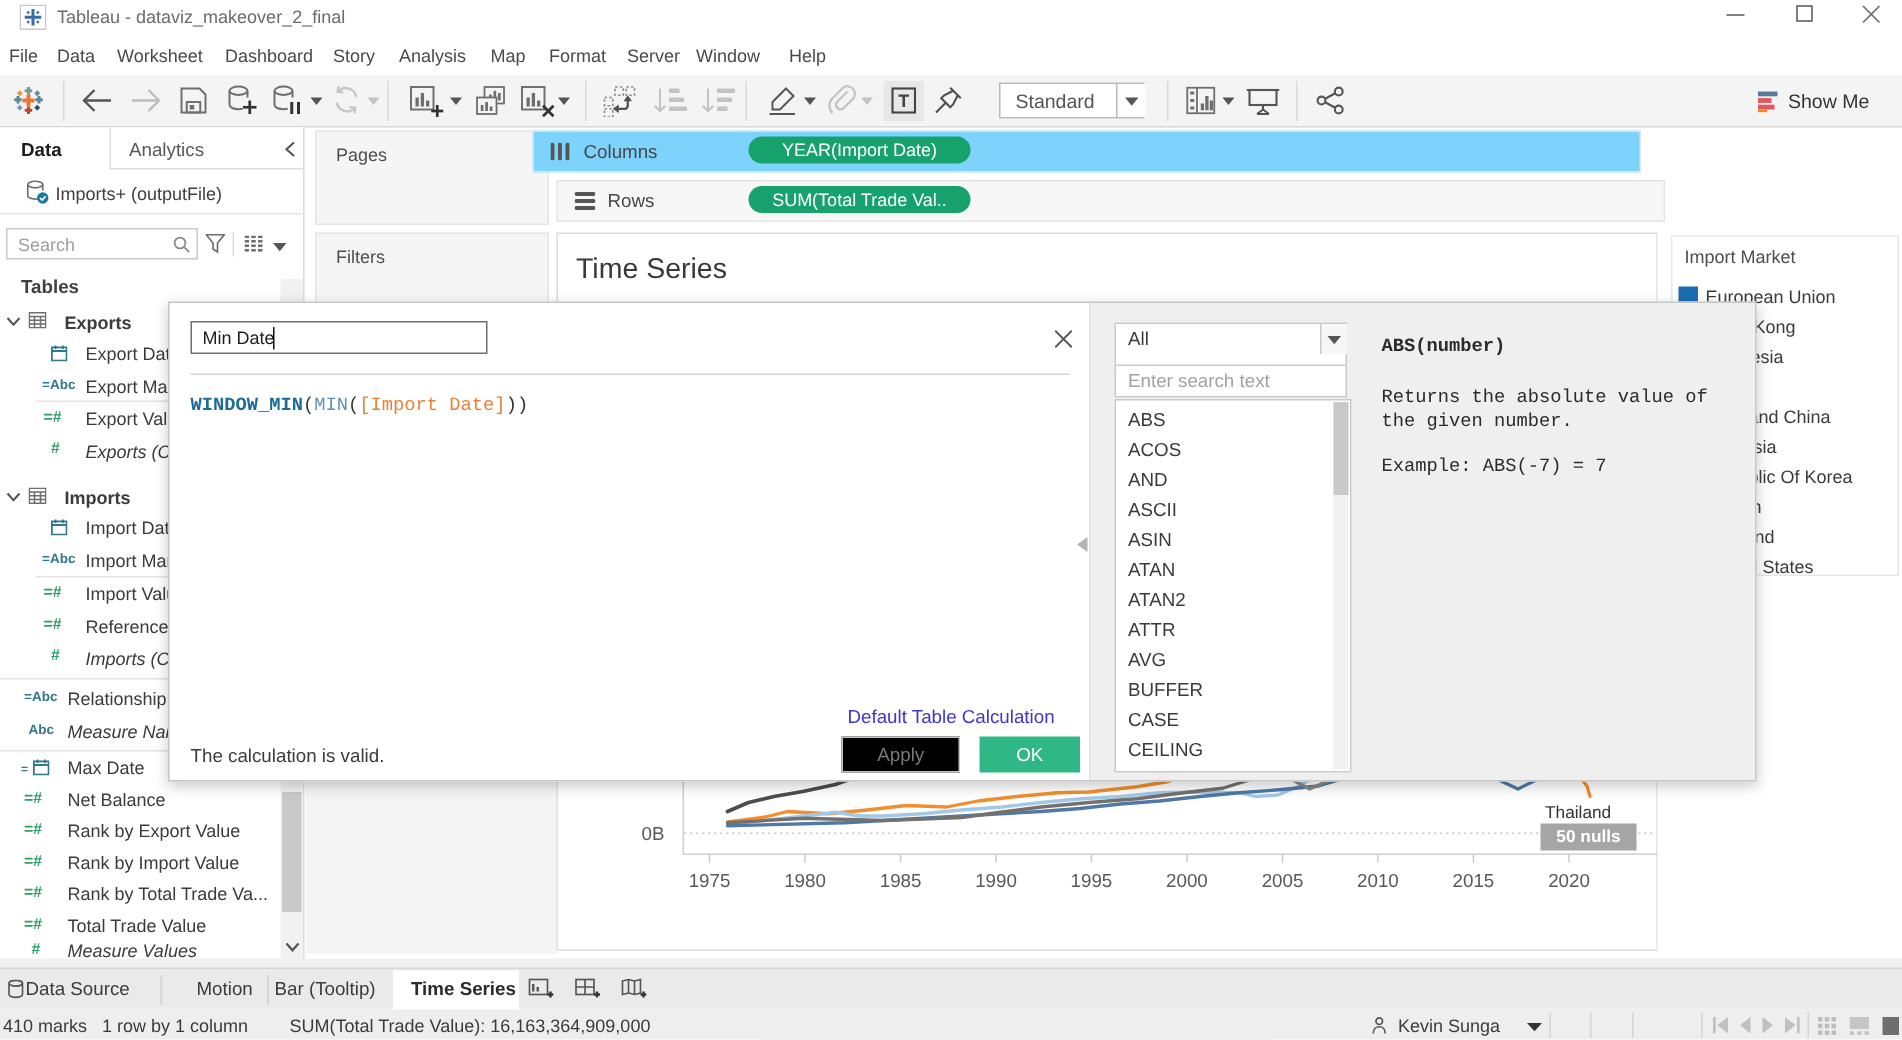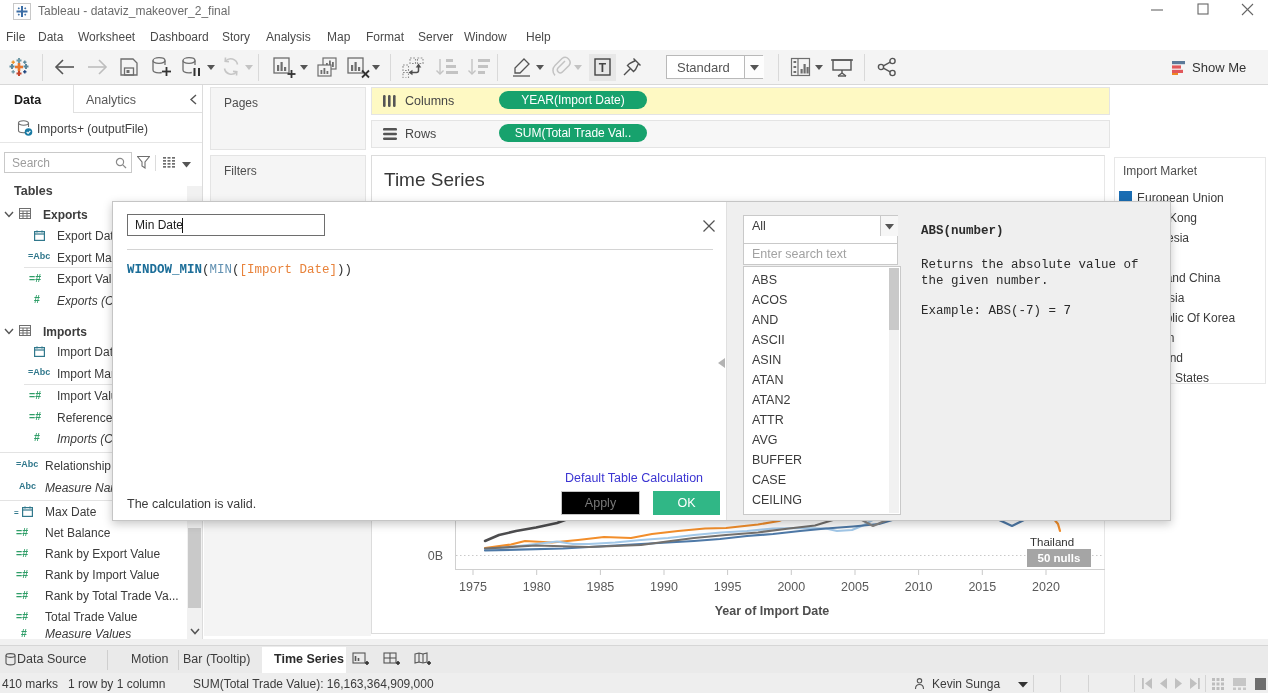--- a/index.html
+++ b/index.html
@@ -479,21 +479,21 @@
 </div>
 
 <div class="card" style="left:210px;top:87px;width:154px;height:61px;">
   <span class="a" style="left:13px;top:8px;font-size:12px;color:#4e4e4e;">Pages</span>
 </div>
 <div class="card" style="left:210px;top:155px;width:154px;height:240px;">
   <span class="a" style="left:13px;top:8px;font-size:12px;color:#4e4e4e;">Filters</span>
 </div>
 <div class="a" style="left:204px;top:430px;width:167px;height:206px;background:#f4f4f4;"></div>
 
-<div class="card" style="left:371px;top:87px;width:737px;height:26px;background:#fef9c3;">
+<div class="card" style="left:355px;top:87px;width:737px;height:26px;background:#7dd3fc;">
   <svg class="a" style="left:11px;top:7px" width="13" height="12" viewBox="0 0 13 12">
         <g fill="#555">
           <rect x="0" y="0" width="2.6" height="12" rx="1.2"></rect>
           <rect x="5" y="0" width="2.6" height="12" rx="1.2"></rect>
           <rect x="10" y="0" width="2.6" height="12" rx="1.2"></rect>
         </g>
       </svg>
   <span class="a" style="left:33px;top:6px;font-size:12.5px;color:#474747;">Columns</span>
 </div>
 <div class="pill" style="left:499px;top:91px;width:148px;height:18px;">YEAR(Import Date)</div>
@@ -547,21 +547,20 @@
 <div class="yl" style="left:451px;top:580px;">1975</div>
 <div class="yl" style="left:514.7px;top:580px;">1980</div>
 <div class="yl" style="left:578.4px;top:580px;">1985</div>
 <div class="yl" style="left:642px;top:580px;">1990</div>
 <div class="yl" style="left:705.6px;top:580px;">1995</div>
 <div class="yl" style="left:769.3px;top:580px;">2000</div>
 <div class="yl" style="left:833px;top:580px;">2005</div>
 <div class="yl" style="left:896.6px;top:580px;">2010</div>
 <div class="yl" style="left:960.3px;top:580px;">2015</div>
 <div class="yl" style="left:1024px;top:580px;">2020</div>
-<div class="a" style="left:588px;top:604px;width:368px;text-align:center;font-size:12.5px;font-weight:bold;color:#4e4e4e;">Year of Import Date</div>
 
 <div class="a" style="left:1114px;top:157px;width:152px;height:227px;background:#fff;border:1px solid #e7e7e7;box-sizing:border-box;font-size:12px;color:#3b3b3b;">
   <div class="a" style="left:8px;top:6px;color:#4e4e4e;">Import Market</div>
   <div class="a" style="left:4px;top:33px;width:13px;height:13px;background:#1a6db3;"></div>
       <div class="a" style="left:22px;top:33px;">European Union</div>
   <div class="a" style="left:4px;top:53px;width:13px;height:13px;background:#f28e2b;"></div>
       <div class="a" style="left:22px;top:53px;">Hong Kong</div>
   <div class="a" style="left:4px;top:73px;width:13px;height:13px;background:#e15759;"></div>
       <div class="a" style="left:22px;top:73px;">Indonesia</div>
   <div class="a" style="left:4px;top:93px;width:13px;height:13px;background:#76b7b2;"></div>

